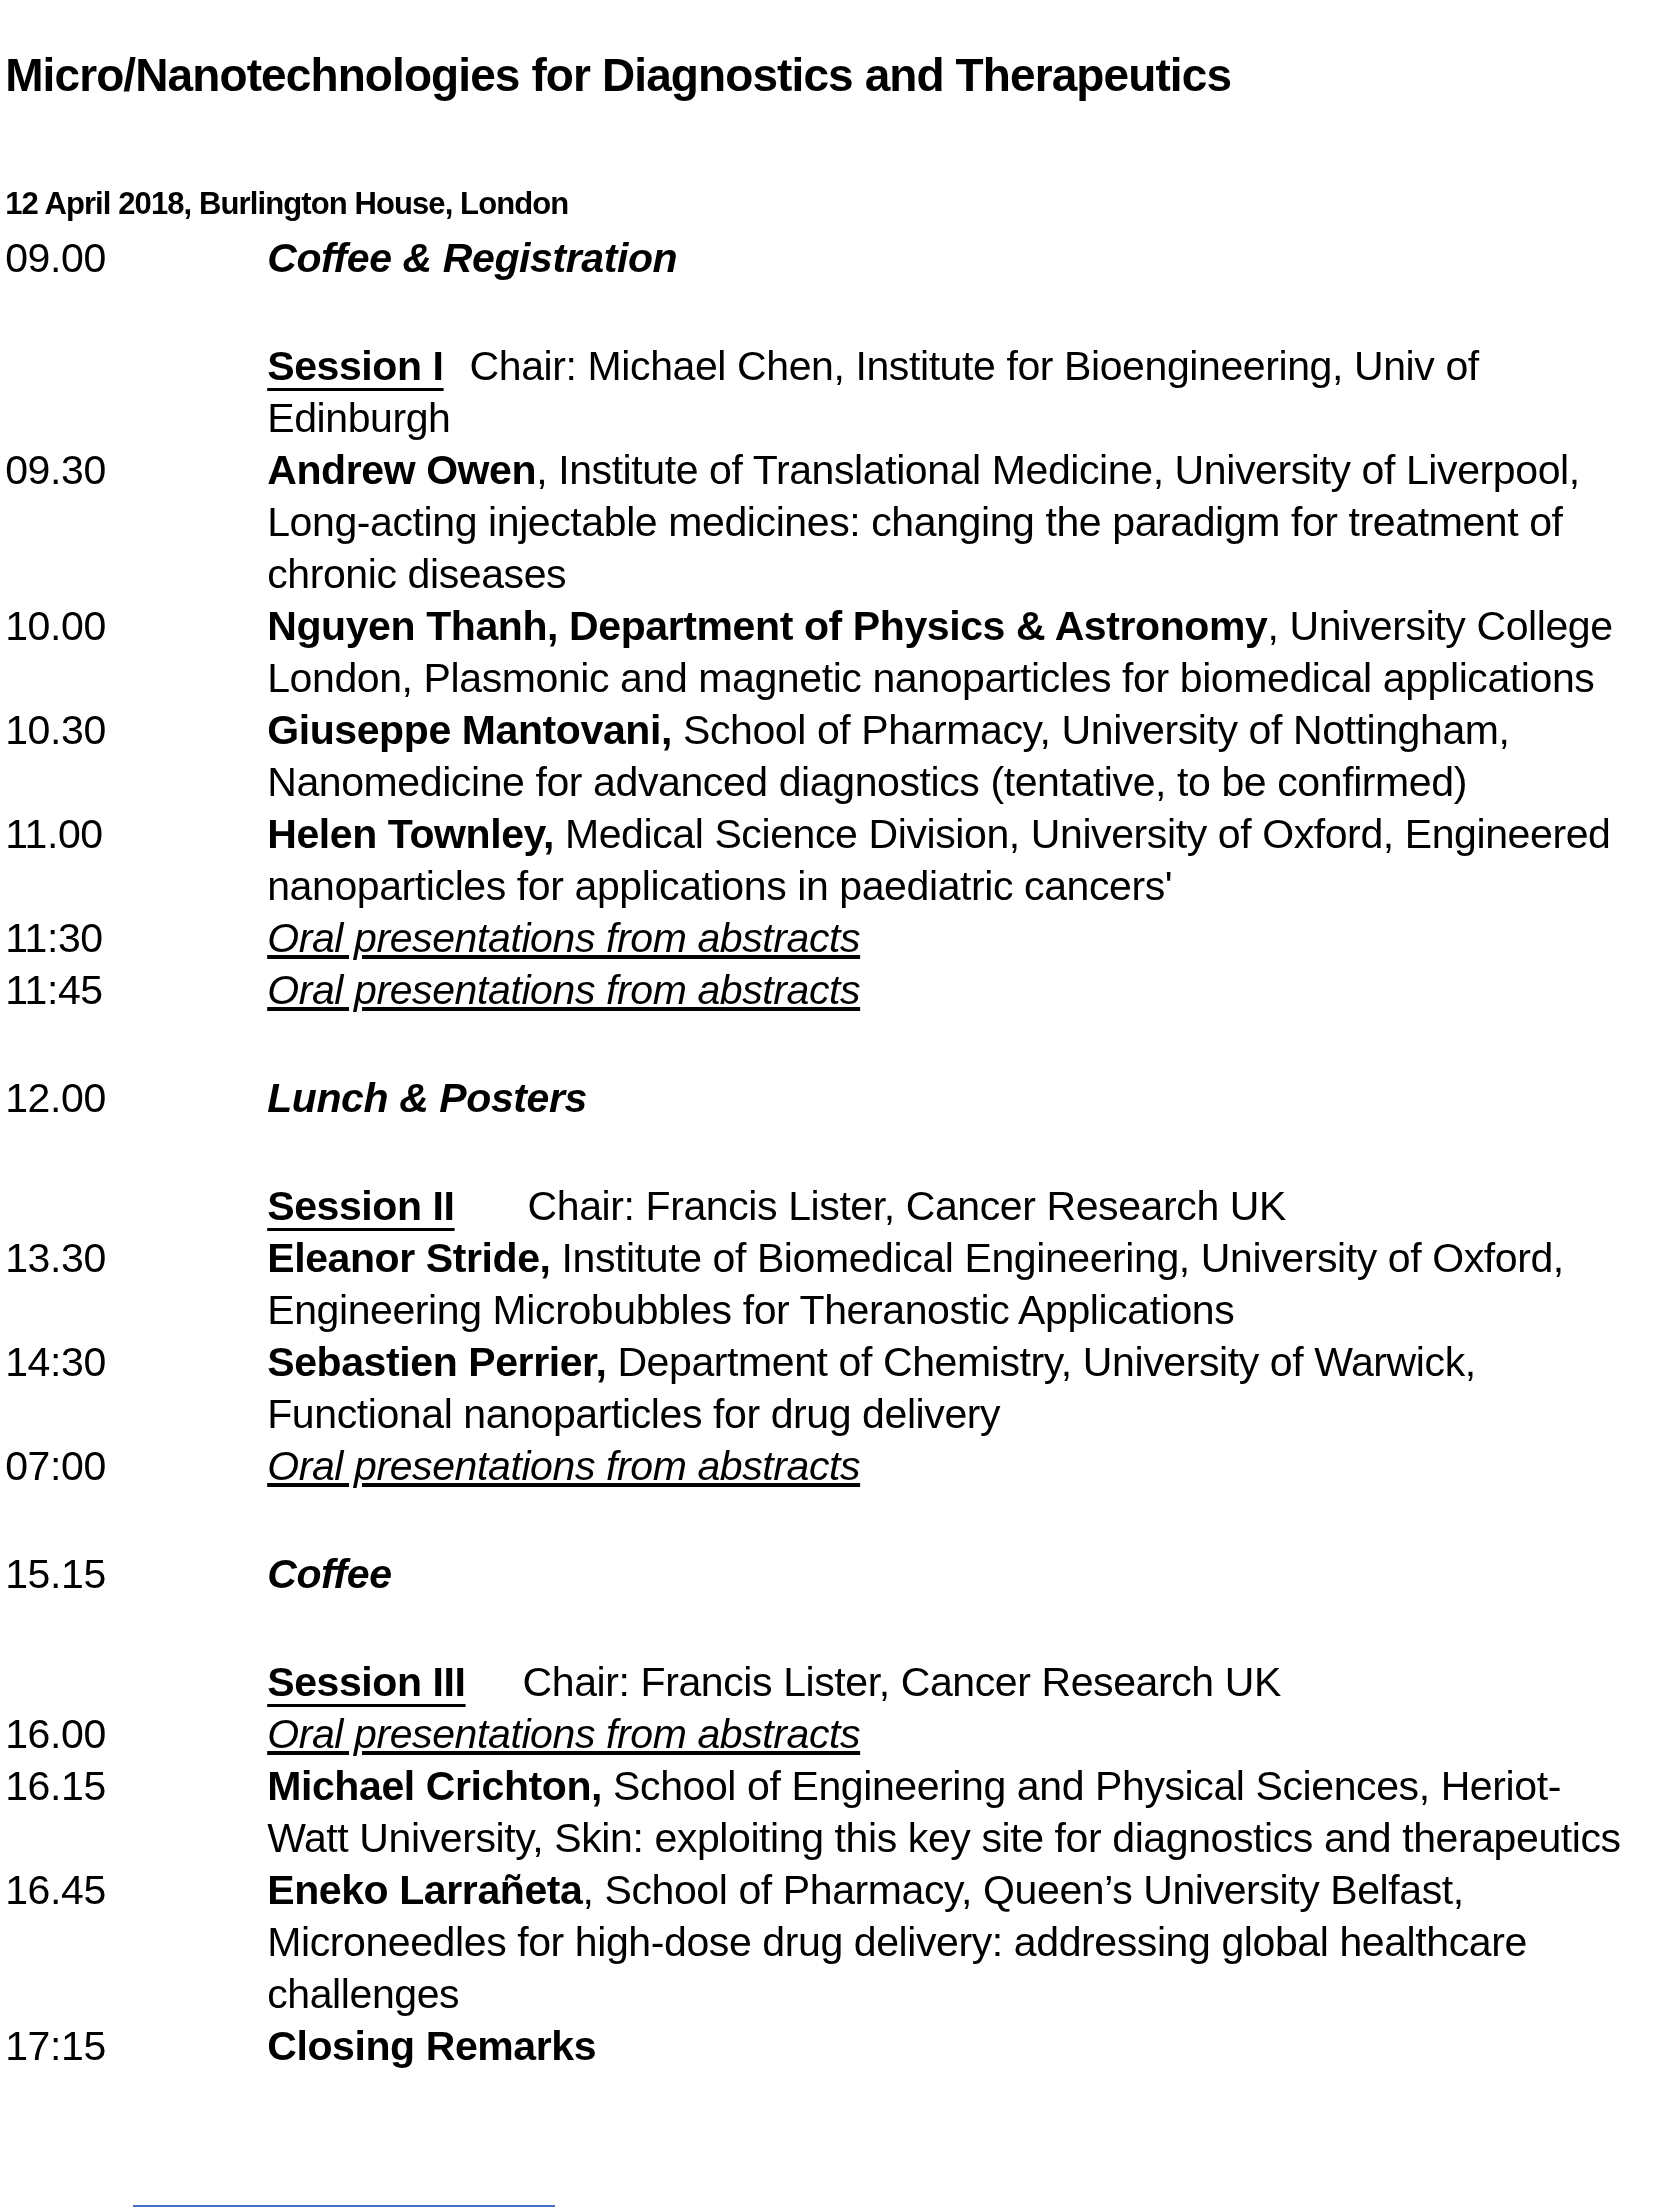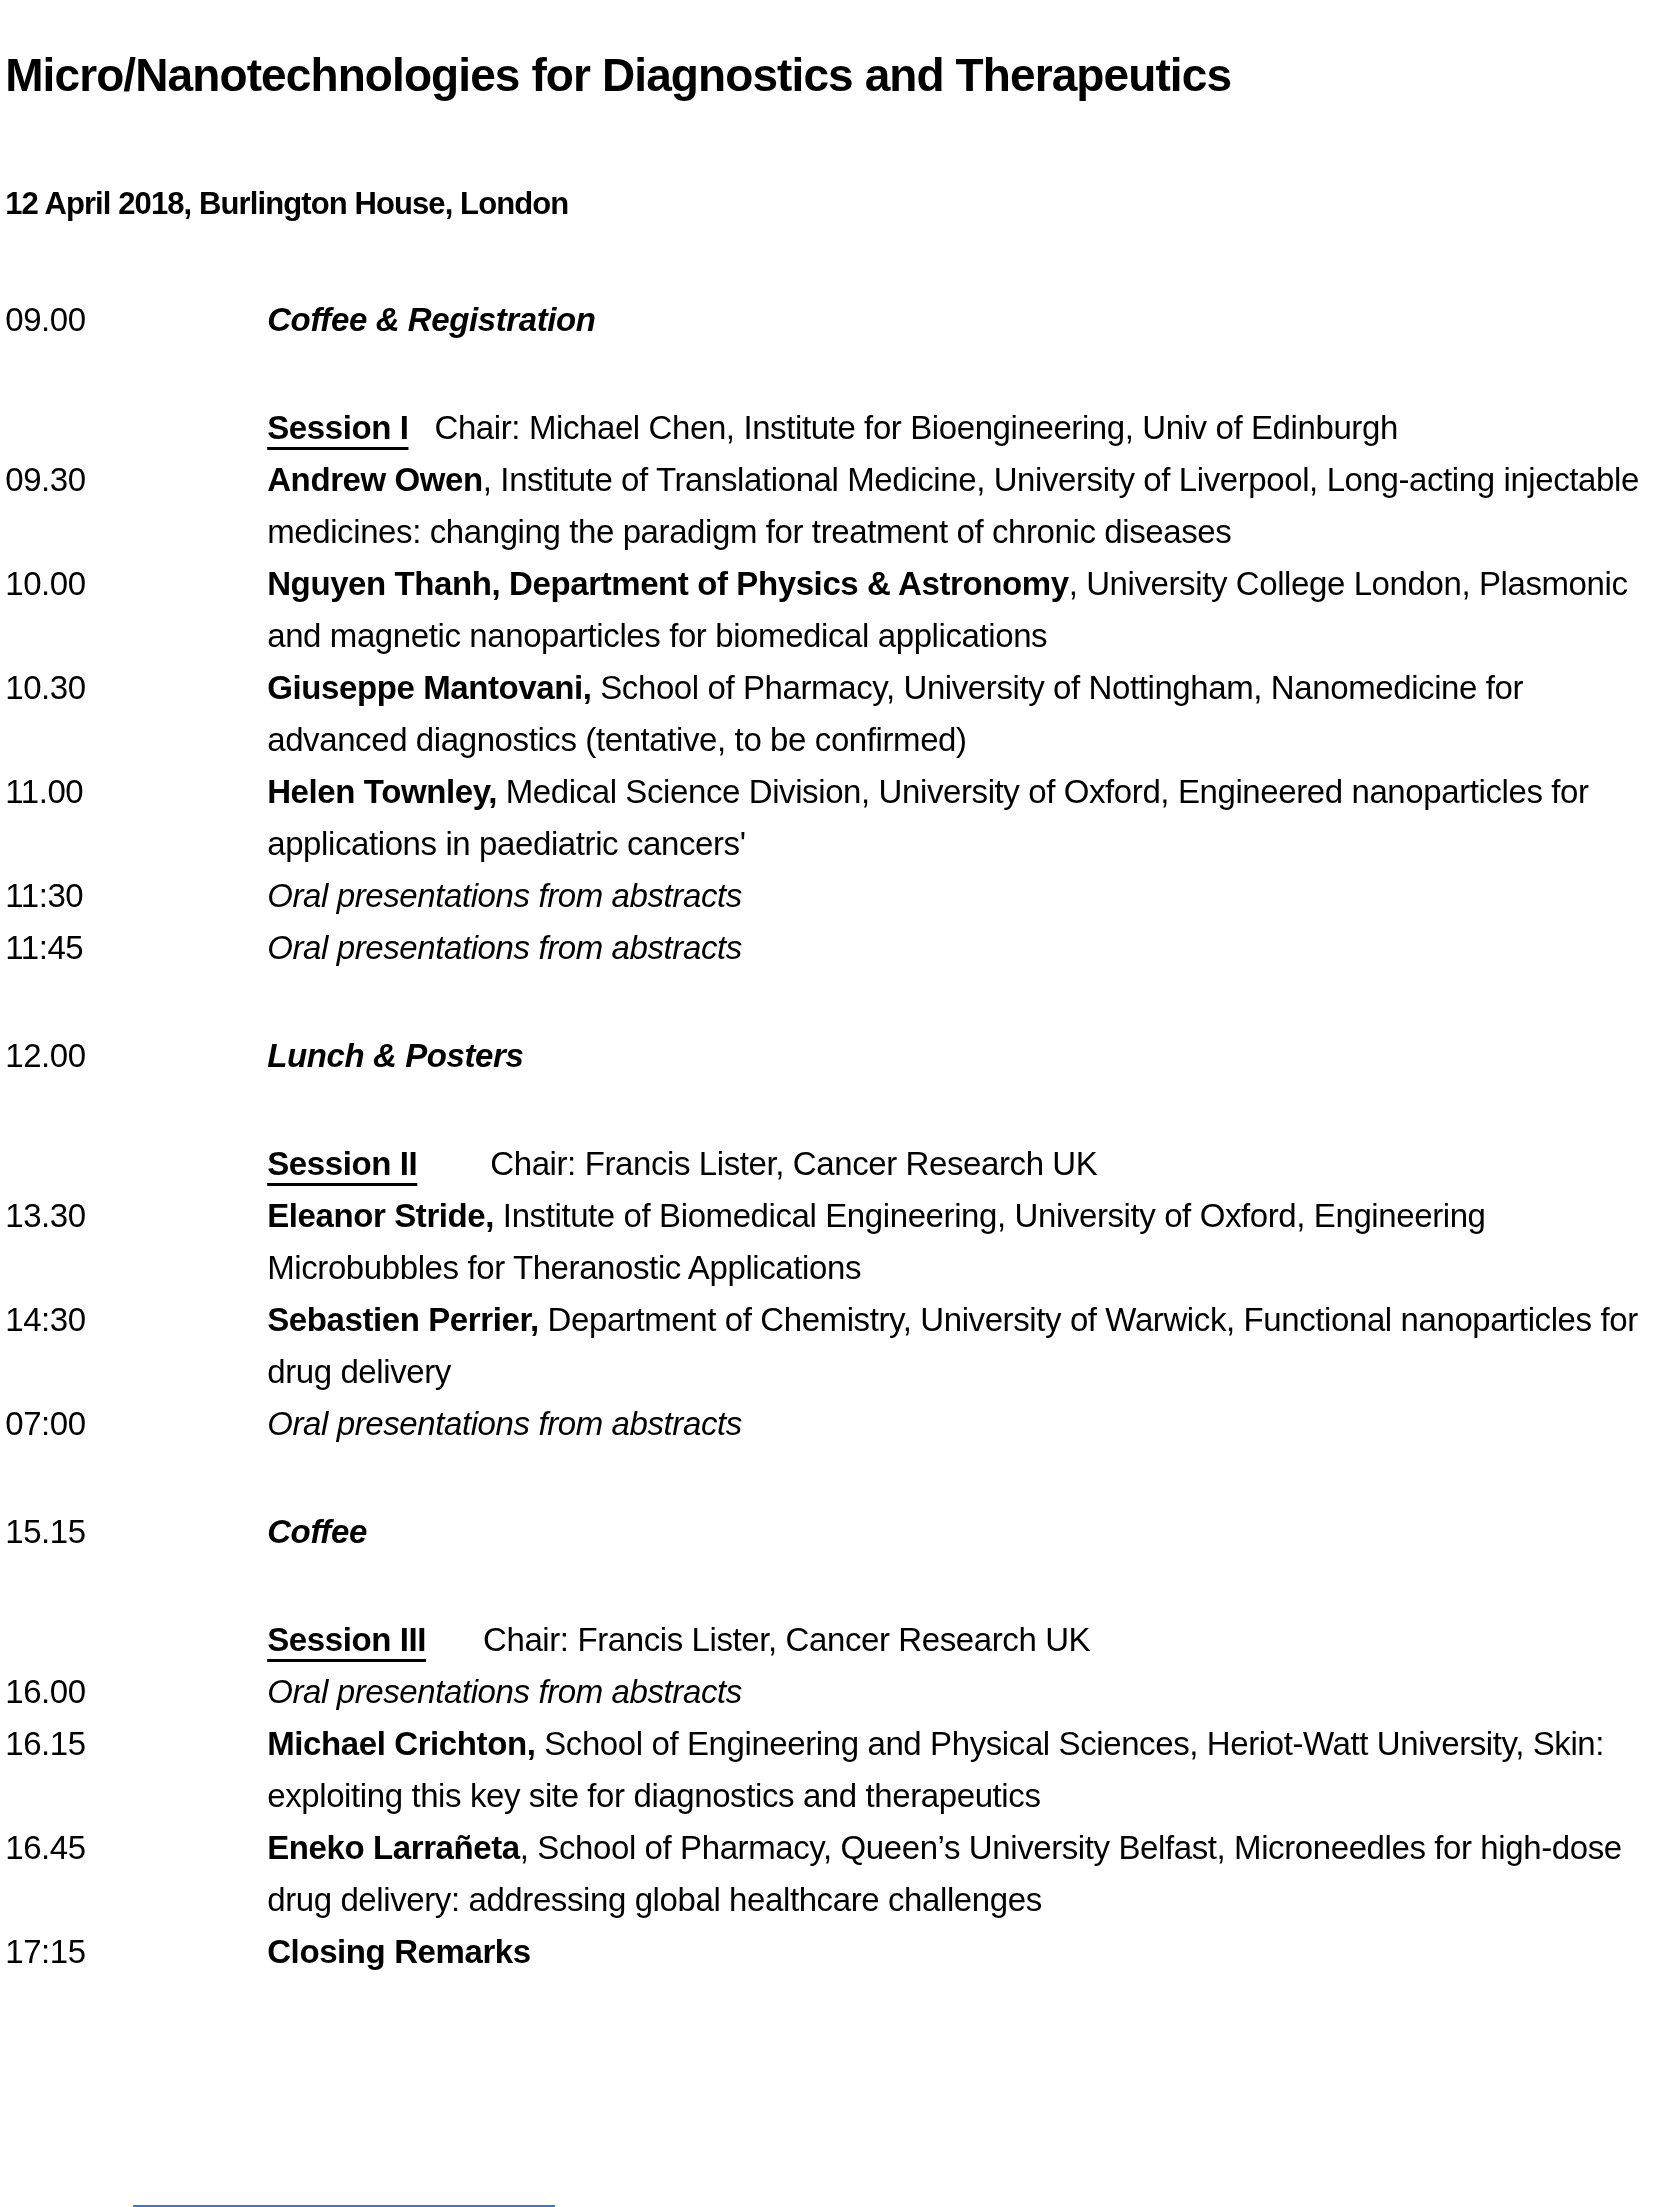--- a/index.html
+++ b/index.html
@@ -23,33 +23,32 @@
     letter-spacing: -0.9px;
   }
   .doc-subtitle {
     font-size: 31px;
     font-weight: bold;
     line-height: 57px;
     margin-top: 70px;
     letter-spacing: -0.9px;
   }
   .schedule {
-    margin-top: 62px;
-    font-size: 33px;
+    font-size: 41px;
     line-height: 52px;
   }
   .row { display: flex; align-items: flex-start; }
   .row.gap { margin-top: 56px; }
   .time {
     flex: 0 0 262px;
     width: 262px;
   }
   .content { flex: 1 1 auto; min-width: 0; }
   .bold { font-weight: bold; text-align: center; }
-  .italic { font-style: italic; }
+  .italic { font-style: italic; text-decoration: underline; }
   .bold-italic { font-weight: bold; font-style: italic; }
   .session-label {
     font-weight: bold;
     text-decoration: underline;
     text-decoration-thickness: 3px;
     text-underline-offset: 7.7px;
   }
   .chair-tab-1 { margin-left: 26px; }
   .chair-tab-2 { margin-left: 73px; }
   .chair-tab-3 { margin-left: 57px; }

